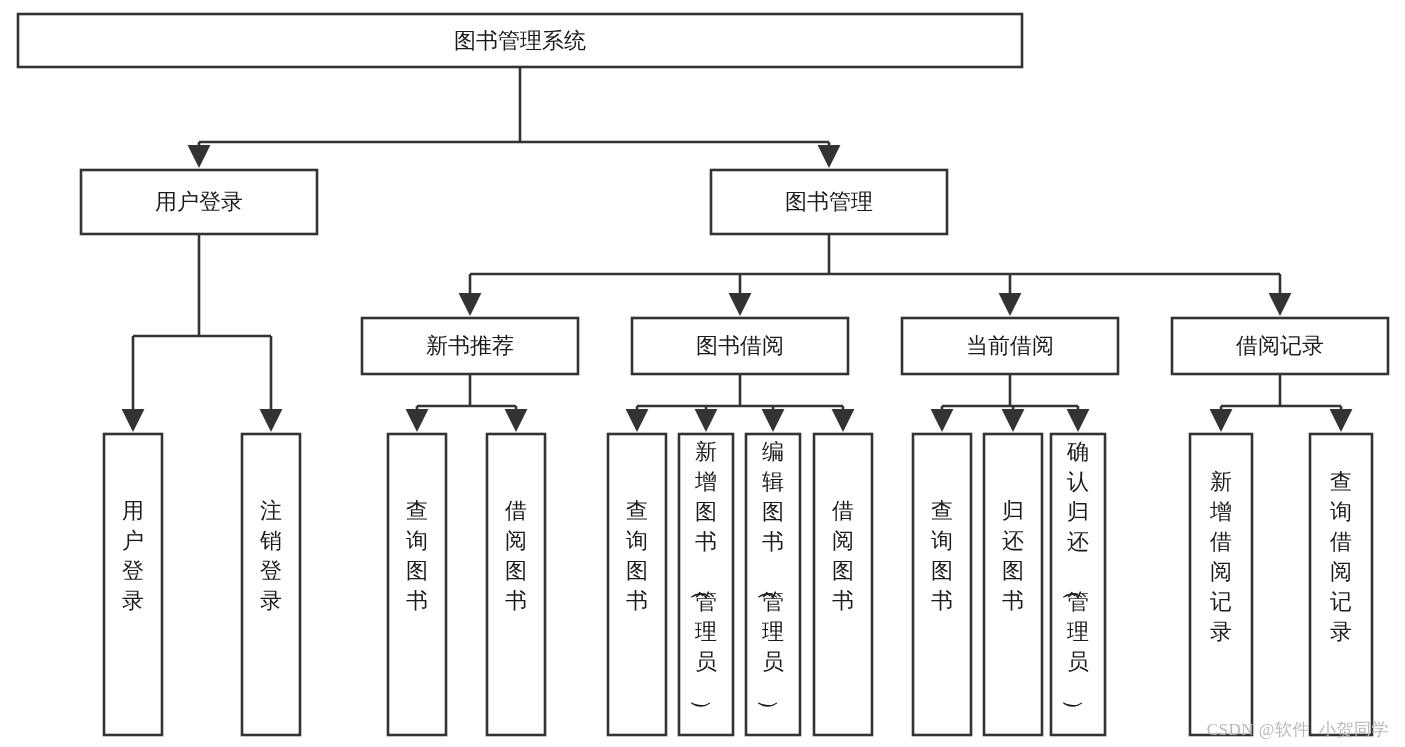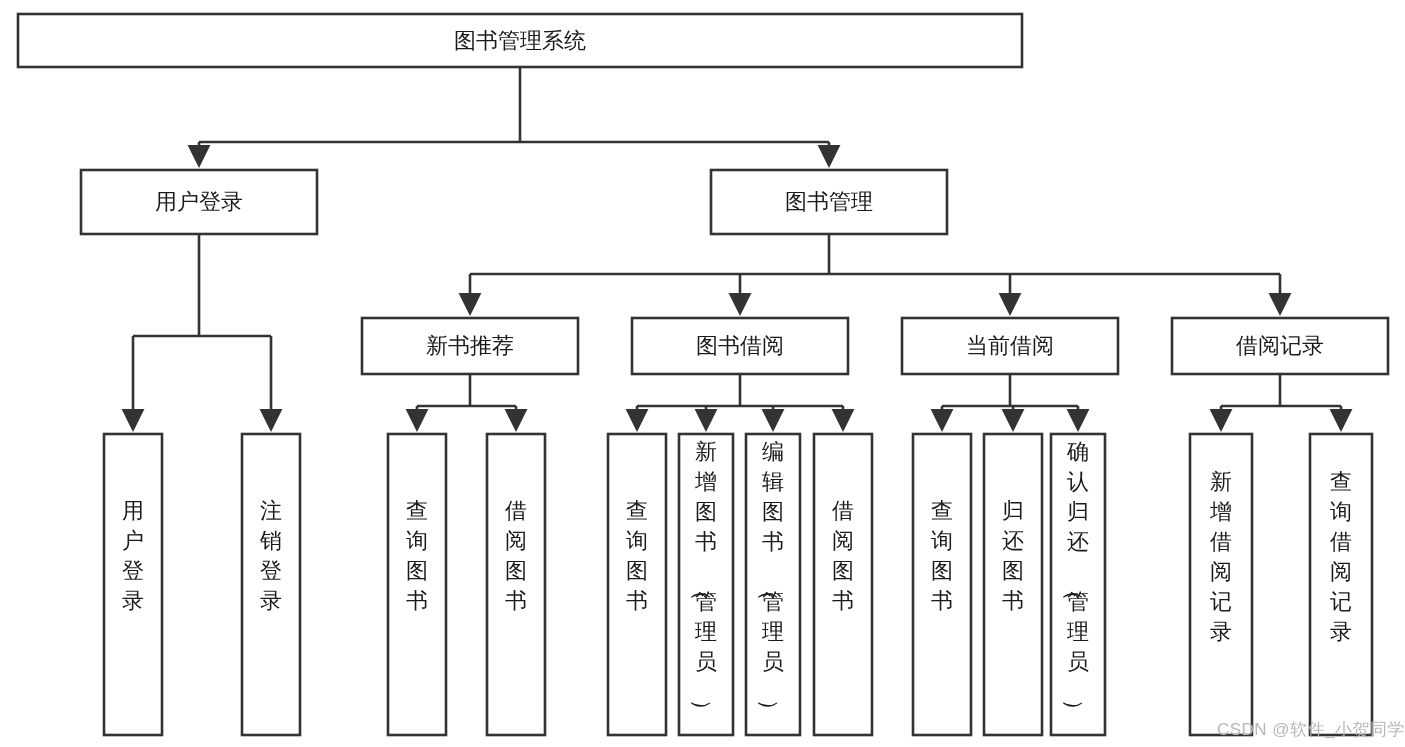--- a/index.html
+++ b/index.html
@@ -41,23 +41,23 @@
     stroke: #333333;
     stroke-width: 2.6;
     fill: none;
   }
   .arrow-head {
     fill: #333333;
     stroke: none;
   }
   .watermark {
     position: absolute;
-    right: 0;
+    right: 16px;
     bottom: 6px;
-    font-family: Liberation Sans, sans-serif;
+    font-family: Liberation Serif, serif;
     font-size: 17px;
     color: #b8b8b8;
     letter-spacing: 0.5px;
     white-space: nowrap;
     pointer-events: none;
   }
 </style>
 </head>
 <body>
 

